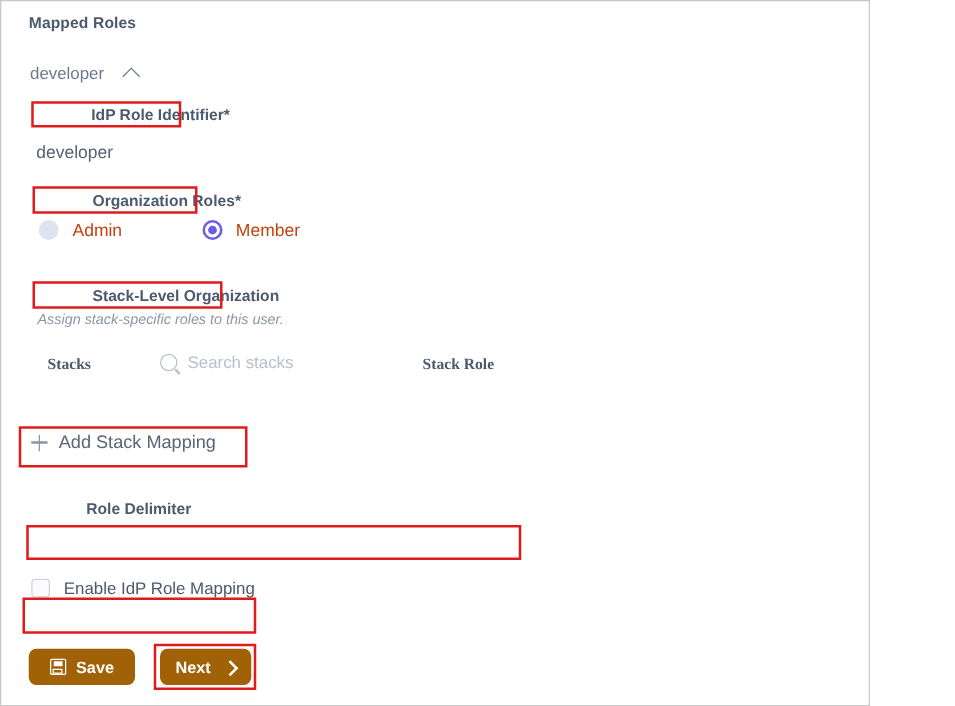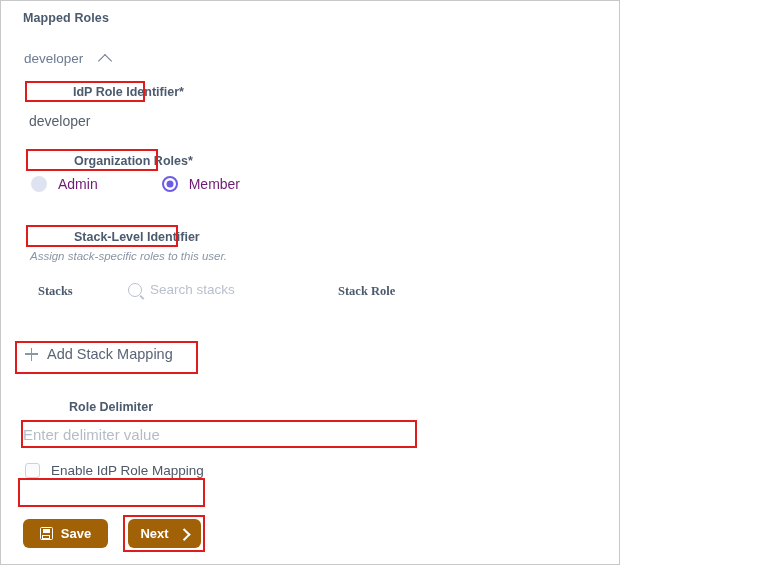--- a/index.html
+++ b/index.html
@@ -7,21 +7,21 @@
     padding: 0;
     background: #ffffff;
   }
   body {
     font-family: "Liberation Sans", sans-serif;
     -webkit-font-smoothing: antialiased;
   }
 
   #page {
     position: relative;
-    width: 620px;
+    width: 696px;
     height: 565px;
     background: #ffffff;
     border: 1px solid #c8c8c8;
     box-sizing: border-box;
     overflow: hidden;
   }
 
   
   .section-title {
     position: absolute;
@@ -126,21 +126,21 @@
     left: 50%;
     top: 50%;
     transform: translate(-50%, -50%);
     width: 7px;
     height: 7px;
     border-radius: 50%;
     background: #6c5ce7;
   }
   .radio-text {
     font-size: 14px;
-    color: #701a75;
+    color: #c2410c;
     white-space: nowrap;
   }
 
   
   #search-stacks {
     position: absolute;
     left: 127px;
     top: 281px;
     display: flex;
     align-items: center;
@@ -342,38 +342,37 @@
     <div class="radio-opt">
       <span class="radio-dot"></span>
       <span class="radio-text">Admin</span>
     </div>
     <div class="radio-opt">
       <span class="radio-dot checked"></span>
       <span class="radio-text">Member</span>
     </div>
   </div>
 
-  <div class="field-label" style="left:29px; top:229px;">Stack-Level Identifier</div>
+  <div class="field-label" style="left:29px; top:229px;">Stack-Level Organization</div>
   <div class="helper-text" style="left:29px; top:249px;">Assign stack-specific roles to this user.</div>
 
   <div class="col-head" style="left:37px; top:283px;">Stacks</div>
   <div class="col-head" style="left:337px; top:283px;">Stack Role</div>
 
   <div id="search-stacks">
     <span class="search-glyph"></span>
     <span class="search-ph">Search stacks</span>
   </div>
 
   <div id="add-role-mapping">
     <span class="plus-glyph"></span>
     <span class="add-label">Add Stack Mapping</span>
   </div>
 
   <div class="field-label" style="left:24px; top:399px;">Role Delimiter</div>
-  <input id="delimiter-input" type="text" placeholder="Enter delimiter value" style="">
 
   <div id="enable-mapping-row">
     <span class="cbox"></span>
     <span class="cbox-label">Enable IdP Role Mapping</span>
   </div>
 
   <button class="btn" id="save-button">
     <span class="floppy">
       <span class="body"></span>
         <span class="top"></span>

